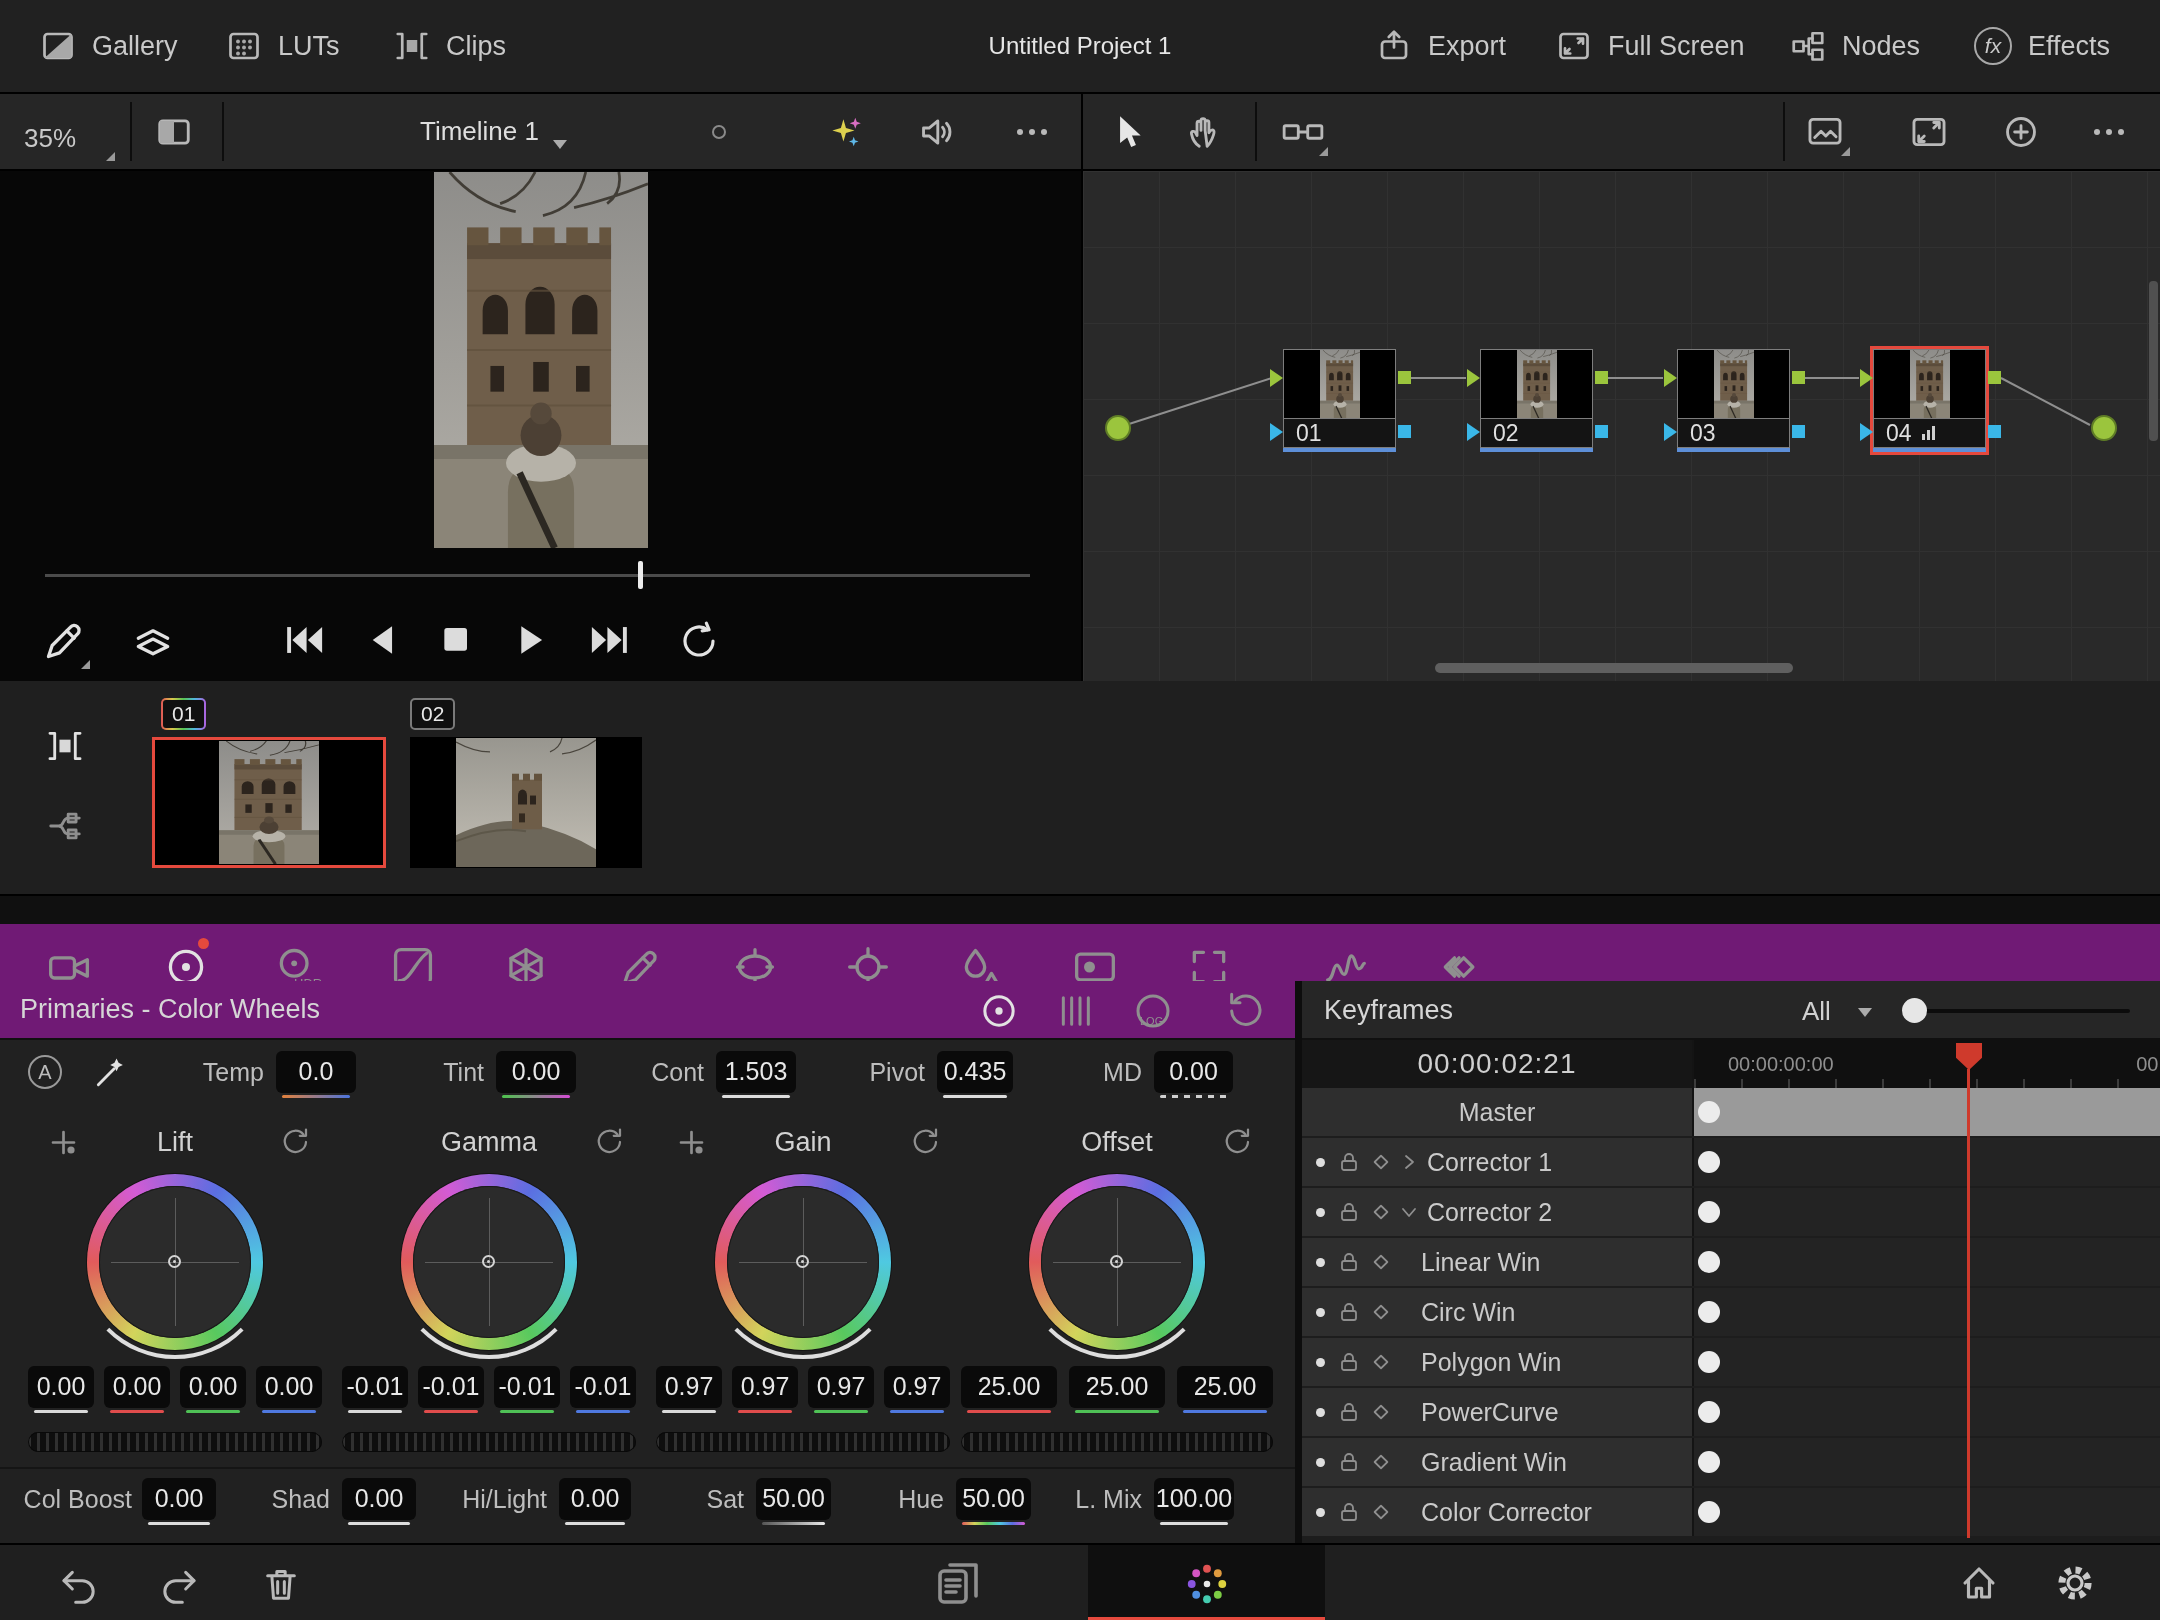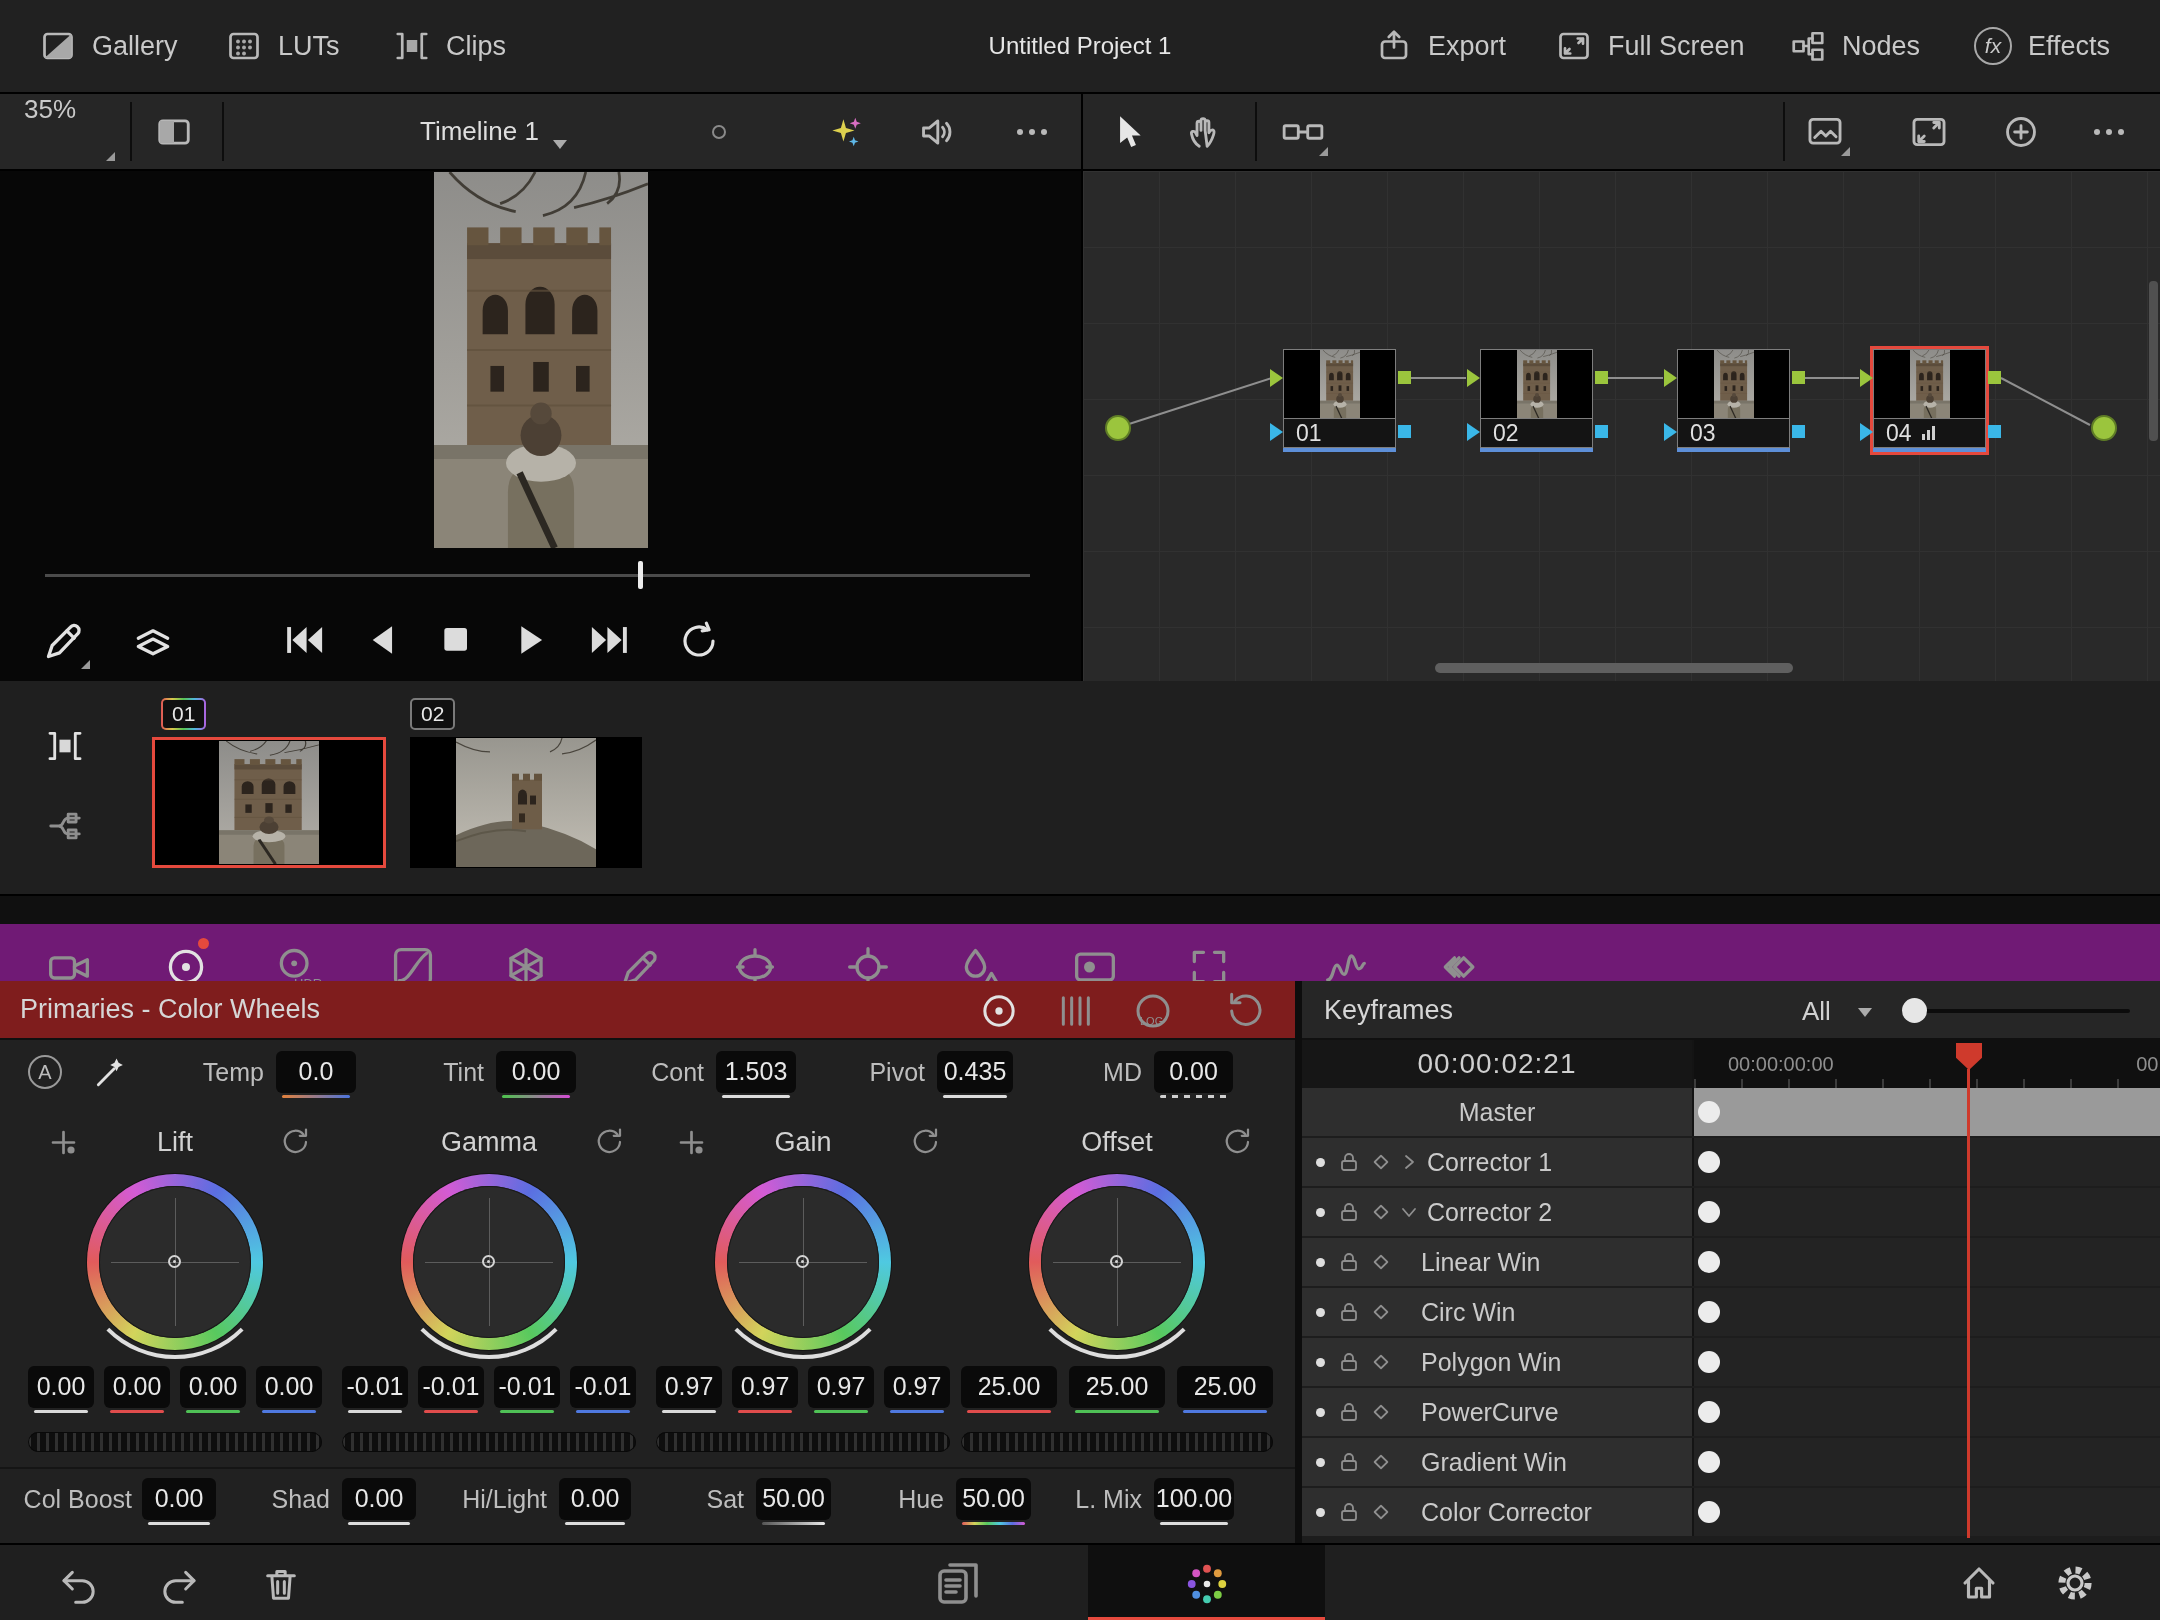--- a/index.html
+++ b/index.html
@@ -40,21 +40,21 @@
 .iocircle{position:absolute;width:26px;height:26px;border-radius:50%;background:#9bc53d;border:2px solid #5f7d26}
 
 .clipstrip{left:0;top:681px;width:2160px;height:215px;background:#1f1f1f;border-bottom:2px solid #000}
 .badge{position:absolute;top:17px;height:32px;padding:0 9px;border-radius:5px;font-size:21px;color:#e8e8e8;display:flex;align-items:center;background:#101010;border:2px solid #7a7a7a}
 .badge.rainbow{border:2px solid transparent;background:linear-gradient(#101010,#101010) padding-box,linear-gradient(90deg,#e05555,#d8c84b,#58c353,#4fb8e0,#b05fe0) border-box}
 
 .toolsrow{left:0;top:924px;width:2160px;height:108px;background:#701a75;border-bottom:2px solid #000}
 .tool{position:absolute;top:0;width:64px;height:85px;display:flex;align-items:center;justify-content:center}
 
 .primaries{left:0;top:981px;width:1295px;height:562px;background:#212121}
-.pheader{position:absolute;left:0;top:0;width:100%;height:59px;background:#7f1d1d;border-bottom:2px solid #101010;display:flex;align-items:center}
+.pheader{position:absolute;left:0;top:0;width:100%;height:59px;background:#701a75;border-bottom:2px solid #101010;display:flex;align-items:center}
 .ptitle{font-size:27px;color:#d6d6d6;margin-left:20px}
 .plabel{position:absolute;font-size:25px;color:#bdbdbd;text-align:right;top:70px;height:42px;line-height:42px;white-space:nowrap}
 .vbox{position:absolute;height:42px;background:#0a0a0a;border-radius:6px;text-align:center;font-size:25px;color:#e8e8e8;line-height:40px}
 .vbox .ul{position:absolute;left:6px;right:6px;bottom:-5px;height:3px;border-radius:2px;display:block}
 .wname{position:absolute;width:200px;text-align:center;font-size:27px;color:#d2d2d2;top:146px}
 .wheel{position:absolute;top:193px;width:176px;height:176px}
 .wring{position:absolute;inset:0;border-radius:50%;
  background:conic-gradient(from -90deg,#e15b5b,#d45bd4,#5b6ee1,#4fc9e1,#58c95e,#d2d45b,#e15b5b);
  box-shadow:0 0 0 1px #141414}
 .winner{position:absolute;inset:12px;border-radius:50%;background:#2b2b2b;box-shadow:inset 0 0 0 1px #1a1a1a}
@@ -204,21 +204,21 @@
       </svg>
     <span class="lbl">Nodes</span>
   </div>
   <div class="tb-item" style="left:1974px">
     <span style="width:38px;height:38px;border:2px solid #a8a8a8;border-radius:50%;display:flex;align-items:center;justify-content:center;font-style:italic;font-size:21px;color:#c9c9c9">fx</span>
     <span class="lbl">Effects</span>
   </div>
 </header>
 
 <div class="abs vtb">
-  <div class="abs" style="left:24px;top:0;height:60px;display:flex;align-items:flex-start">
+  <div class="abs" style="left:24px;top:0;height:60px;display:flex;align-items:flex-end">
     <span class="lbl" style="font-size:26px">35%</span>
   </div>
   <div class="ccaret" style="left:106px;top:58px"></div>
   <div class="vdiv" style="left:130px"></div>
   <div class="abs" style="left:154px;top:19px">
     <svg class="ic" width="40" height="38" viewBox="0 0 24 24">
         <rect x="3" y="5" width="18" height="14" rx="2"></rect>
         <path d="M3 5h9v14H3z" fill="#a8a8a8" stroke="none"></path>
       </svg>
   </div>

